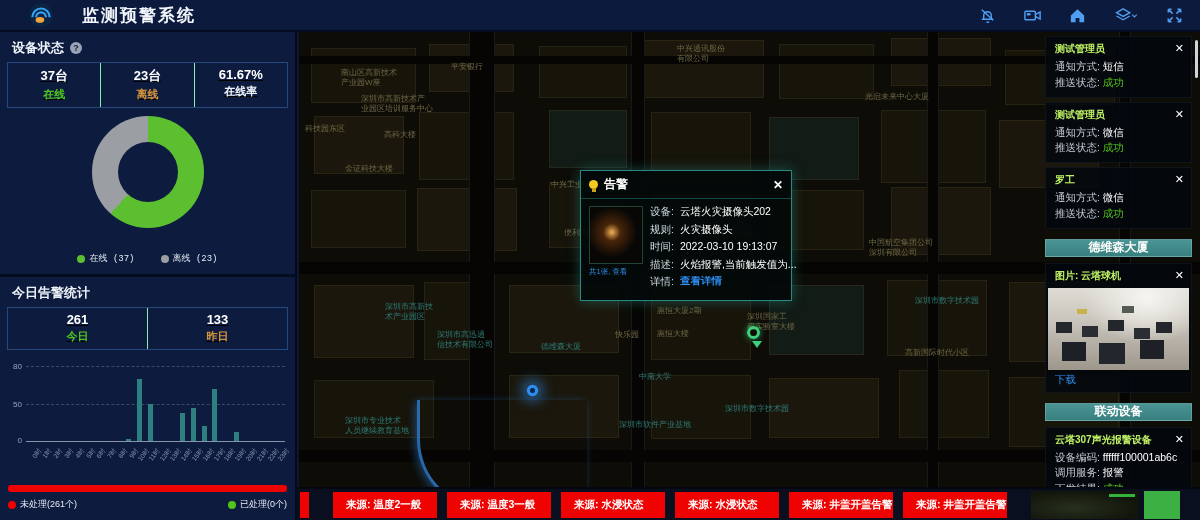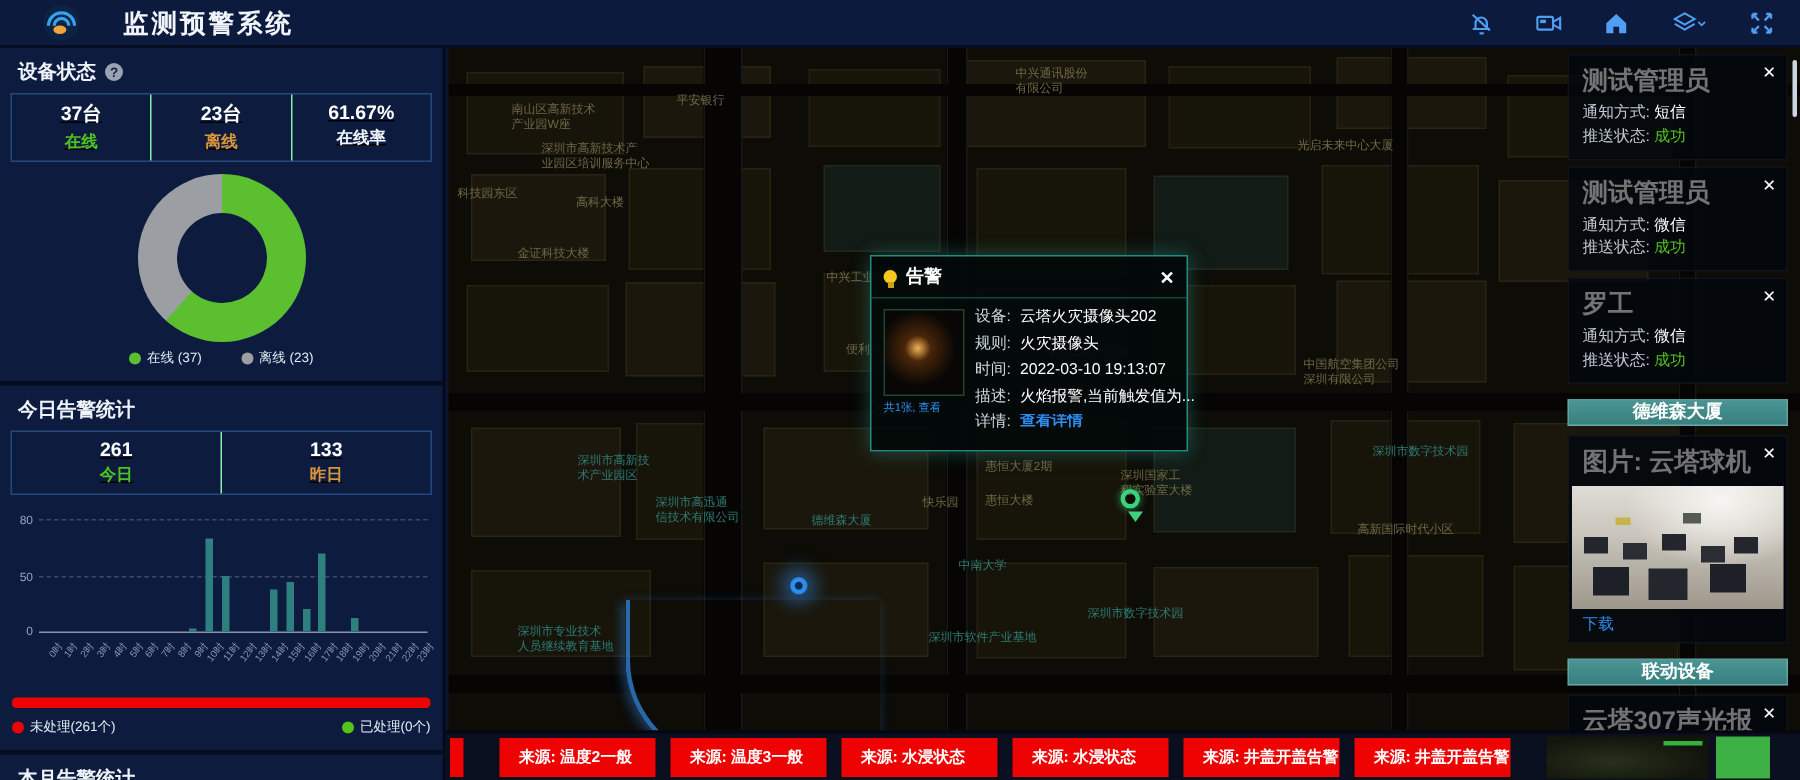--- a/index.html
+++ b/index.html
@@ -27,22 +27,22 @@
   .stat-row { display:flex; margin:0 7px; border:1px solid #24487e; }
   .stat-cell { flex:1; text-align:center; padding:4px 0 5px;text-decoration:underline; }
   .stat-cell + .stat-cell { border-left:1px solid #86efac; }
   .stat-val { color:#ffffff; font-size:13px; font-weight:bold; }
   .stat-lab { font-size:11px; font-weight:bold; margin-top:2px; }
   .c-green { color:#4ec41e; } .c-orange { color:#d9953a; } .c-white { color:#f0f4fa; }
   .donut-wrap { display:flex; justify-content:center; margin-top:8px; }
   .donut { width:112px; height:112px; border-radius:50%; position:relative; }
   .donut-hole { position:absolute; left:26px; top:26px; width:60px; height:60px;
                 border-radius:50%; background:#0d1c3e; }
-  .legend-row { display:flex; justify-content:center; gap:26px; margin-top:4px;
-                font-size:9px; color:#e2e9f2; }
+  .legend-row { display:flex; justify-content:center; gap:26px; margin-top:24px;
+                font-size:9px; color:#e2e9f2;font-family:Liberation Mono, monospace; }
   .lg-item { display:flex; align-items:center; gap:4px; }
   .dot { width:8px; height:8px; border-radius:50%; }
   .sec-divider { height:3px; background:#050c1f; margin-top:9px; }
 
   
   .hchart { position:relative; height:76px; margin:16px 10px 0 26px;
             border-bottom:1px solid #8792ab; }
   .grid { position:absolute; left:0; right:0; border-top:1px dashed rgba(150,160,190,.35); }
   .g80 { top:0; } .g40 { top:50%; }
   .ytick { position:absolute; left:-18px; width:14px; text-align:right;
@@ -98,21 +98,21 @@
   .pfield { display:flex; gap:6px; margin-bottom:7px; }
   .pf-lab { color:#cdd5de; white-space:nowrap; }
   .pf-val { color:#fff; white-space:nowrap; overflow:hidden; }
   .pf-link { color:#2d8cf0; cursor:pointer; font-weight:bold;font-family:Liberation Serif, serif; }
 
   
   .rpanel { position:absolute; right:8px; top:36px; width:147px; z-index:45;
             display:flex; flex-direction:column; }
   .rcard { background:rgba(4,8,14,.85); border:1px solid rgba(110,130,150,.10);
            padding:5px 9px 6px; margin-bottom:4px; position:relative; }
-  .rcard-title { color:#737373; font-size:17px; font-weight:bold; margin-bottom:3px; padding-right:12px; }
+  .rcard-title { color:#bef264; font-size:10px; font-weight:bold; margin-bottom:3px; padding-right:12px; }
   .rcard-x { position:absolute; right:7px; top:5px; color:#fff; font-size:11px; cursor:pointer; }
   .rfield { font-size:10.5px; line-height:1.5; color:#c3c9d4; white-space:nowrap; }
   .rfield b { color:#fff; font-weight:normal; }
   .rfield b.ok { color:#52c41a; }
   .sec-bar { height:18px; margin:6px 0 6px; background:linear-gradient(#4a9493,#37807f);
              border:1px solid rgba(200,230,230,.25); color:#fff; font-size:12px; font-weight:bold;
              display:flex; align-items:center; justify-content:center; }
   .photo-card { background:rgba(4,8,14,.85); border:1px solid rgba(110,130,150,.10);
                 margin-bottom:4px; position:relative; }
   .photo-card .rcard-title { padding:5px 9px 2px; }

